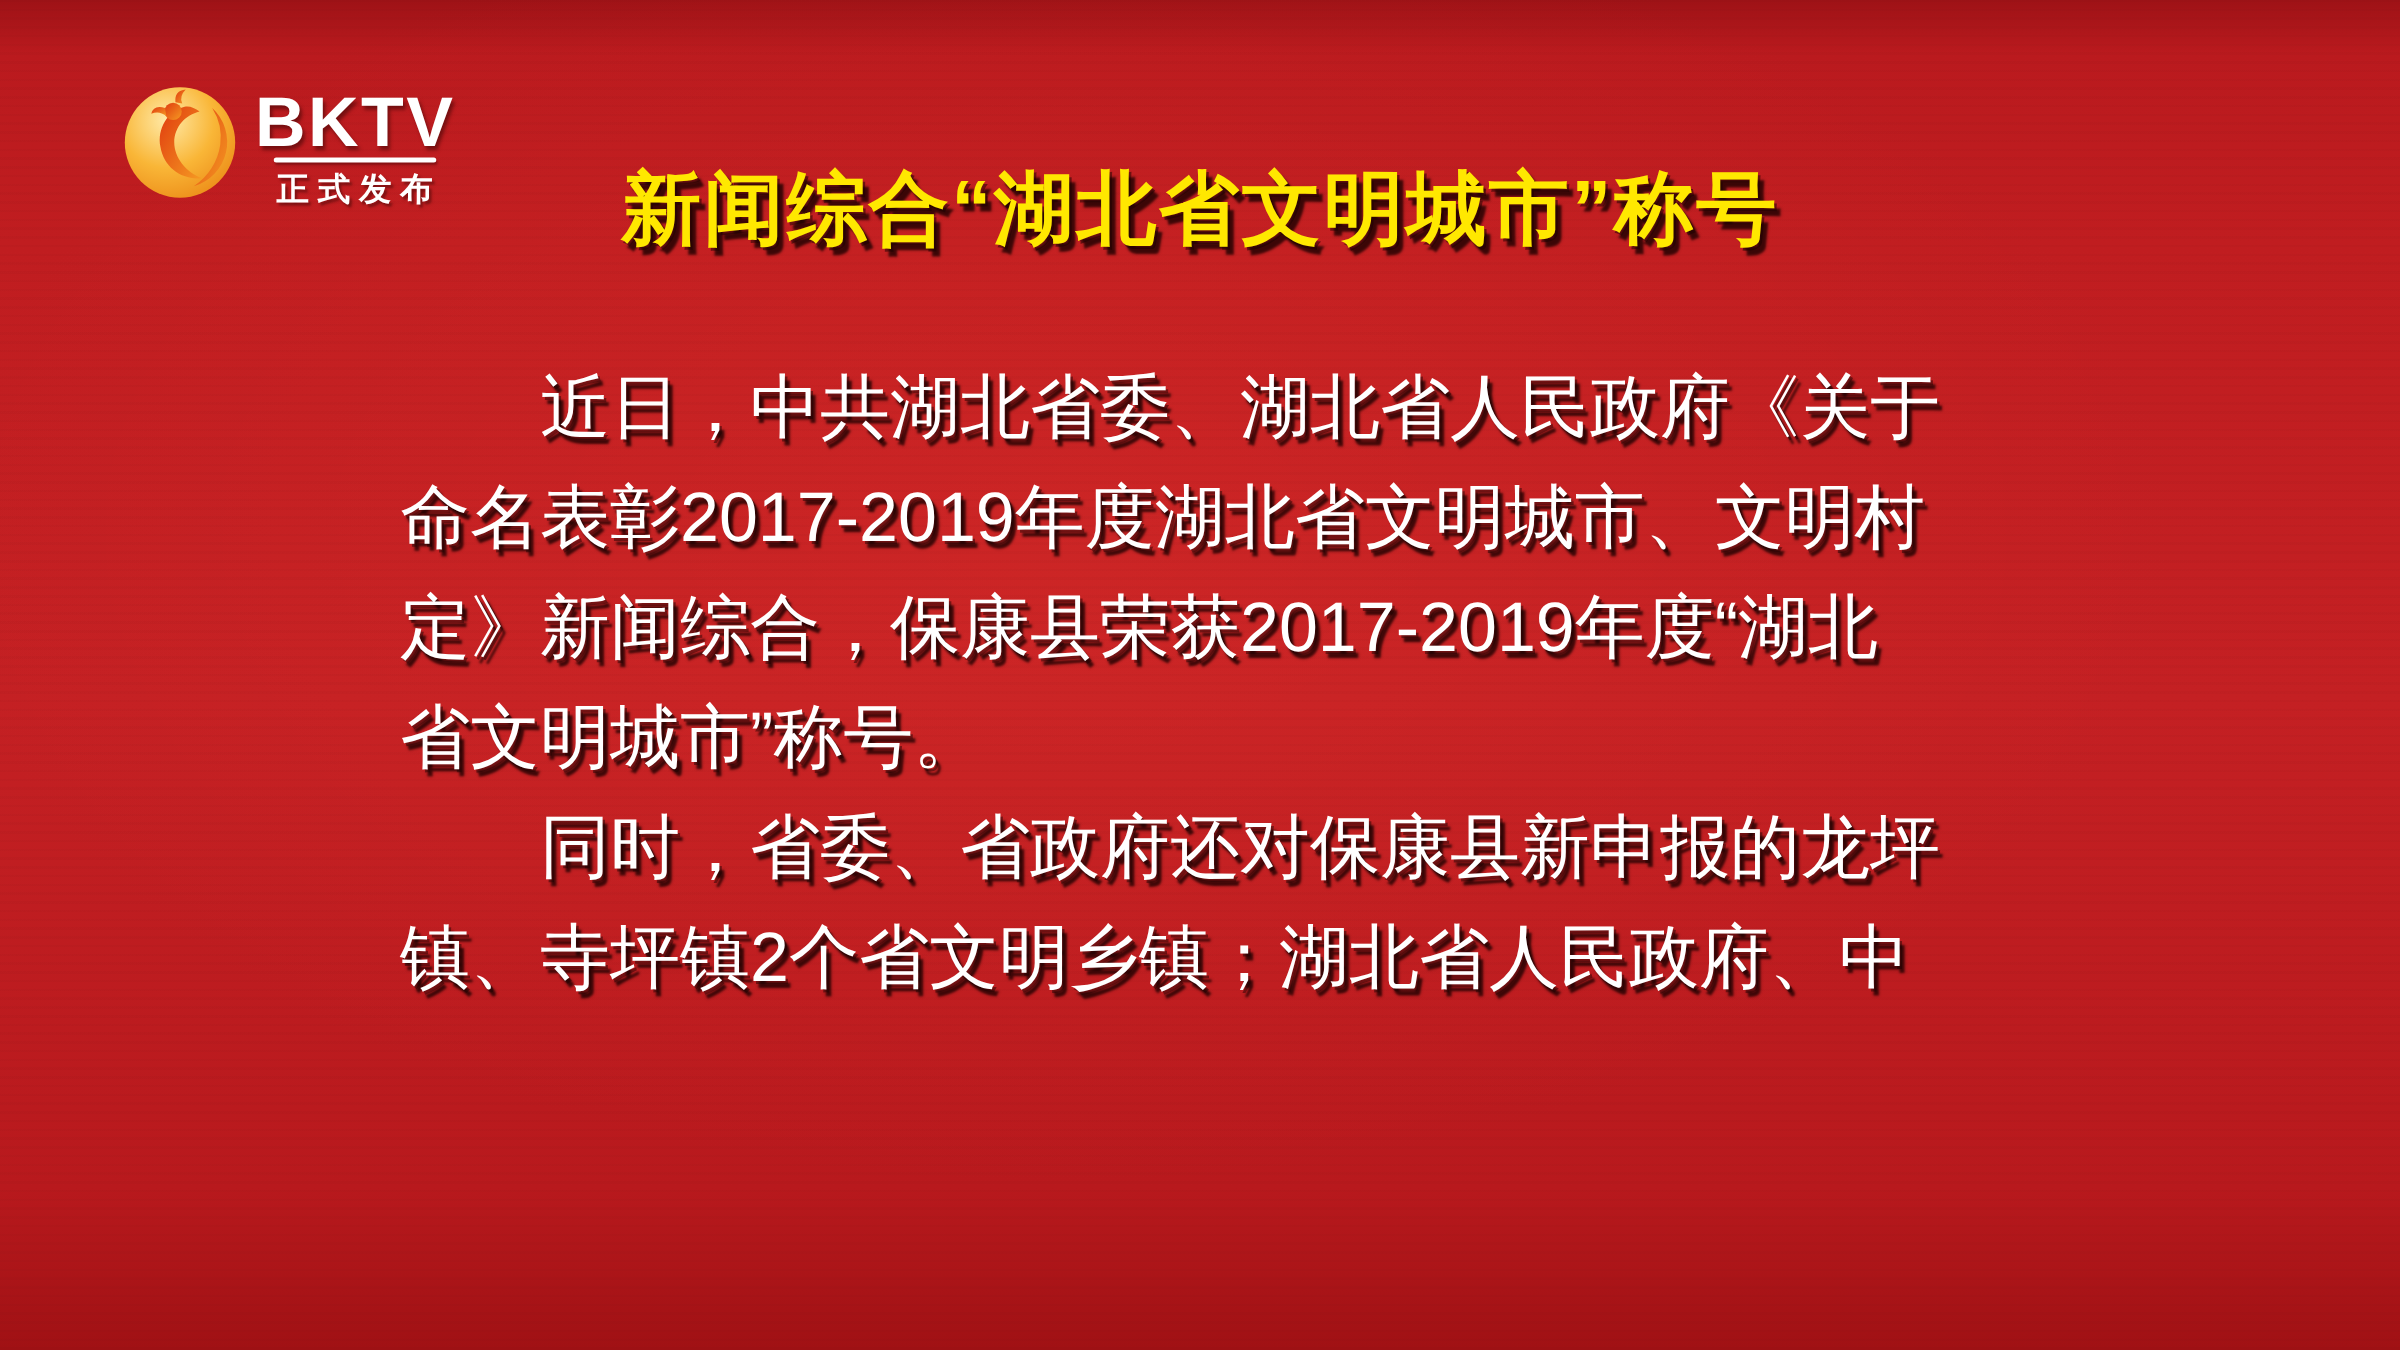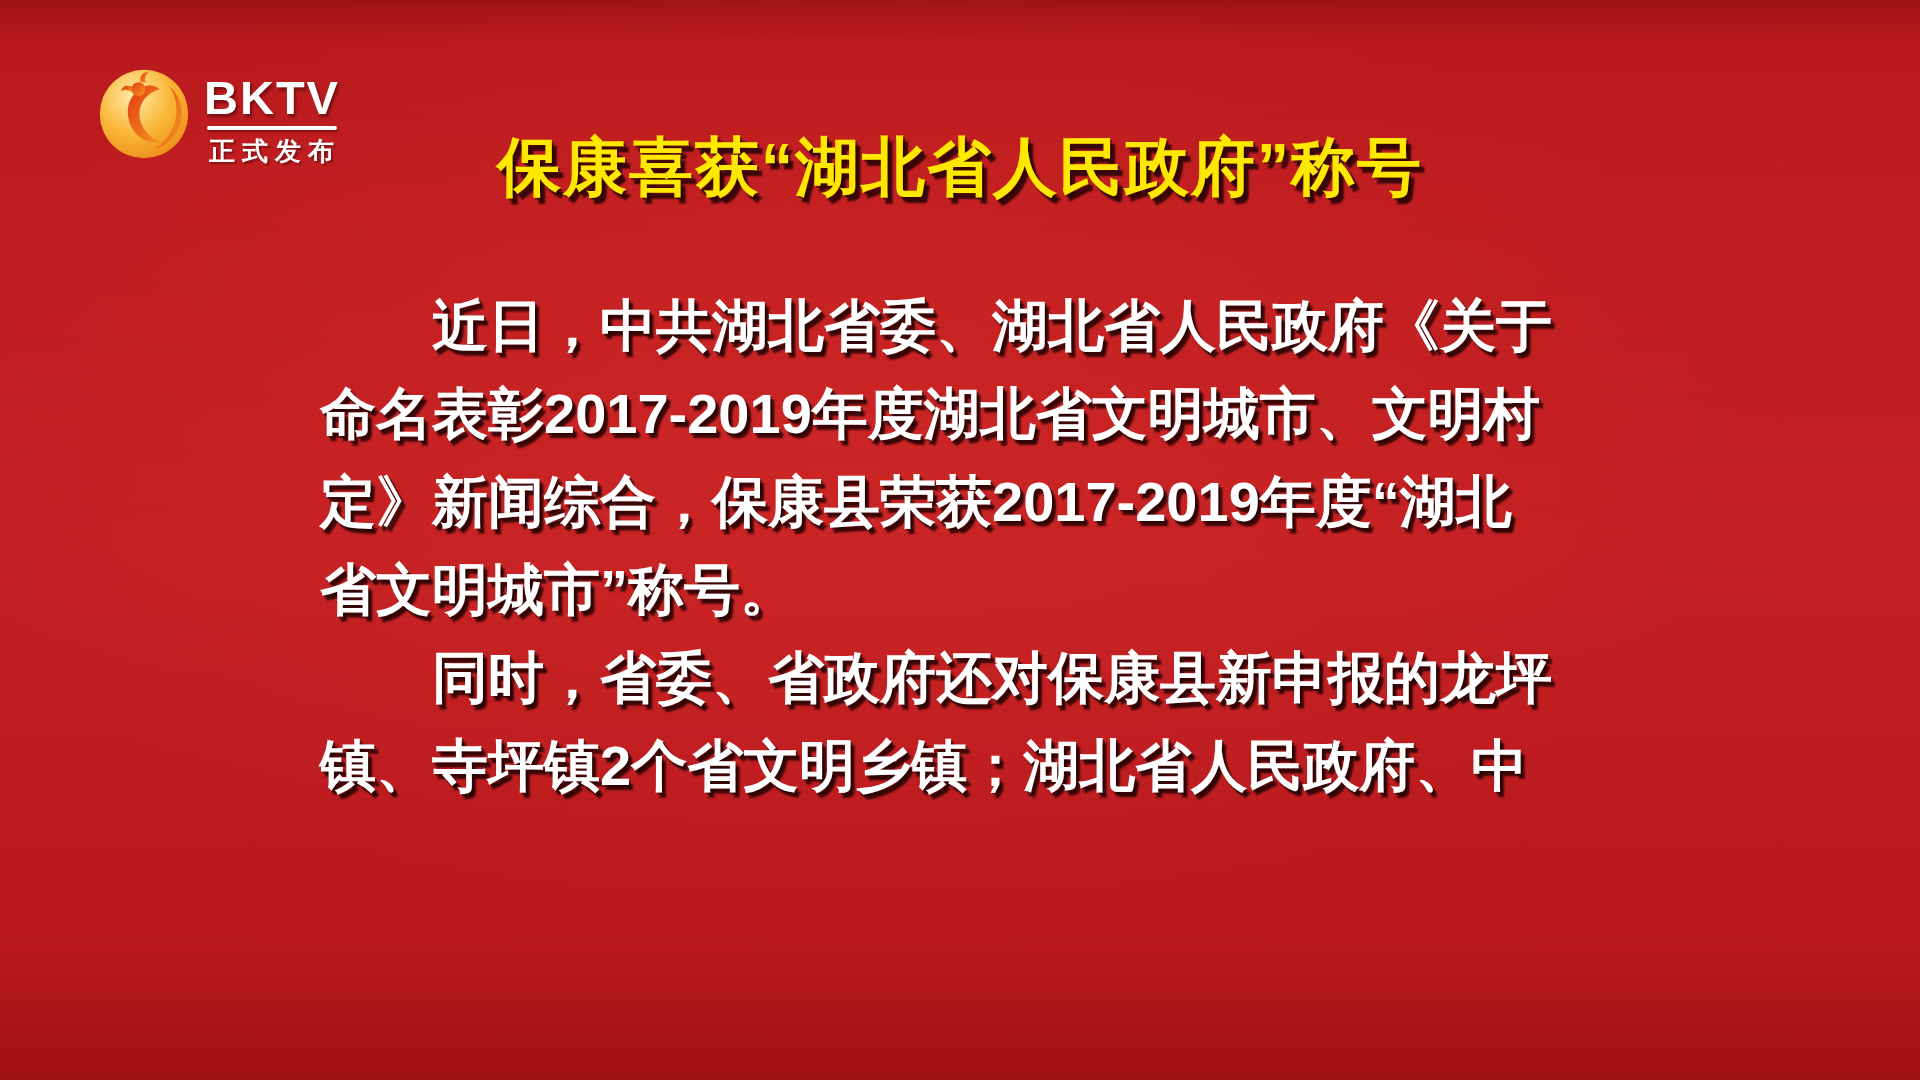--- a/index.html
+++ b/index.html
@@ -16,40 +16,40 @@
   .stage::after{
     content:"";position:absolute;inset:0;pointer-events:none;
     background:repeating-linear-gradient(180deg, rgba(0,0,0,0.035) 0 2px, rgba(0,0,0,0) 2px 7px);
     opacity:.55;
   }
   
   .logo{position:absolute;left:98px;top:68px;display:flex;align-items:flex-start;gap:14px;z-index:3;}
   .logo-circle{width:92px;height:92px;display:block;}
   .logo-right{display:flex;flex-direction:column;align-items:center;margin-top:8px;}
   .logo-station{
-    color:var(--white);font-weight:bold;font-size:47px;line-height:44px;
+    color:var(--white);font-weight:bold;font-size:56px;line-height:44px;
     letter-spacing:2px;text-shadow:2px 3px 3px rgba(60,5,5,0.55);
   }
   .logo-rule{width:130px;height:4px;background:var(--white);margin:6px 0 4px 0;border-radius:2px;
     box-shadow:1px 2px 2px rgba(60,5,5,0.45);}
   .logo-channel{
     color:var(--white);font-weight:bold;font-size:26px;letter-spacing:7px;
     text-shadow:2px 2px 2px rgba(60,5,5,0.5);white-space:nowrap;transform:translateX(3px);
   }
   
   .headline{
     position:absolute;left:320px;top:124px;width:1280px;text-align:center;
     color:var(--yellow);font-size:64px;font-weight:900;letter-spacing:2px;
     white-space:nowrap;z-index:2;
     text-shadow:5px 6px 2px rgba(25,0,0,0.8), 2px 2px 0 rgba(40,5,5,0.55);
   }
   
   .article{
     position:absolute;left:320px;top:282px;width:1290px;z-index:2;
-    color:var(--white);font-size:56px;font-weight:700;line-height:88px;
+    color:var(--white);font-size:56px;font-weight:400;line-height:88px;
   }
   .article .line{
     white-space:nowrap;
     text-shadow:4px 5px 2px rgba(25,0,0,0.8), 2px 2px 0 rgba(40,5,5,0.5);
   }
   .article .line.indent{padding-left:112px;}
 </style>
 </head>
 <body>
 
@@ -75,21 +75,21 @@
       <path d="M37 20 Q27 17 25 25 Q32 22 38 27 Z" fill="url(#phx)"></path>
       <path d="M46 15 Q45 5 55 4 Q49 10 52 16 Z" fill="url(#phx)"></path>
     </svg>
     <div class="logo-right">
       <div class="logo-station">BKTV</div>
       <div class="logo-rule"></div>
       <div class="logo-channel">正式发布</div>
     </div>
   </div>
 
-  <div class="headline">保康喜获“湖北省人民政府”称号</div>
+  <div class="headline">新闻综合“湖北省文明城市”称号</div>
 
   <div class="article">
     <div class="line indent">近日，中共湖北省委、湖北省人民政府《关于</div>
     <div class="line">命名表彰2017-2019年度湖北省文明城市、文明村</div>
     <div class="line">定》新闻综合，保康县荣获2017-2019年度“湖北</div>
     <div class="line">省文明城市”称号。</div>
     <div class="line indent">同时，省委、省政府还对保康县新申报的龙坪</div>
     <div class="line">镇、寺坪镇2个省文明乡镇；湖北省人民政府、中</div>
   </div>
 

